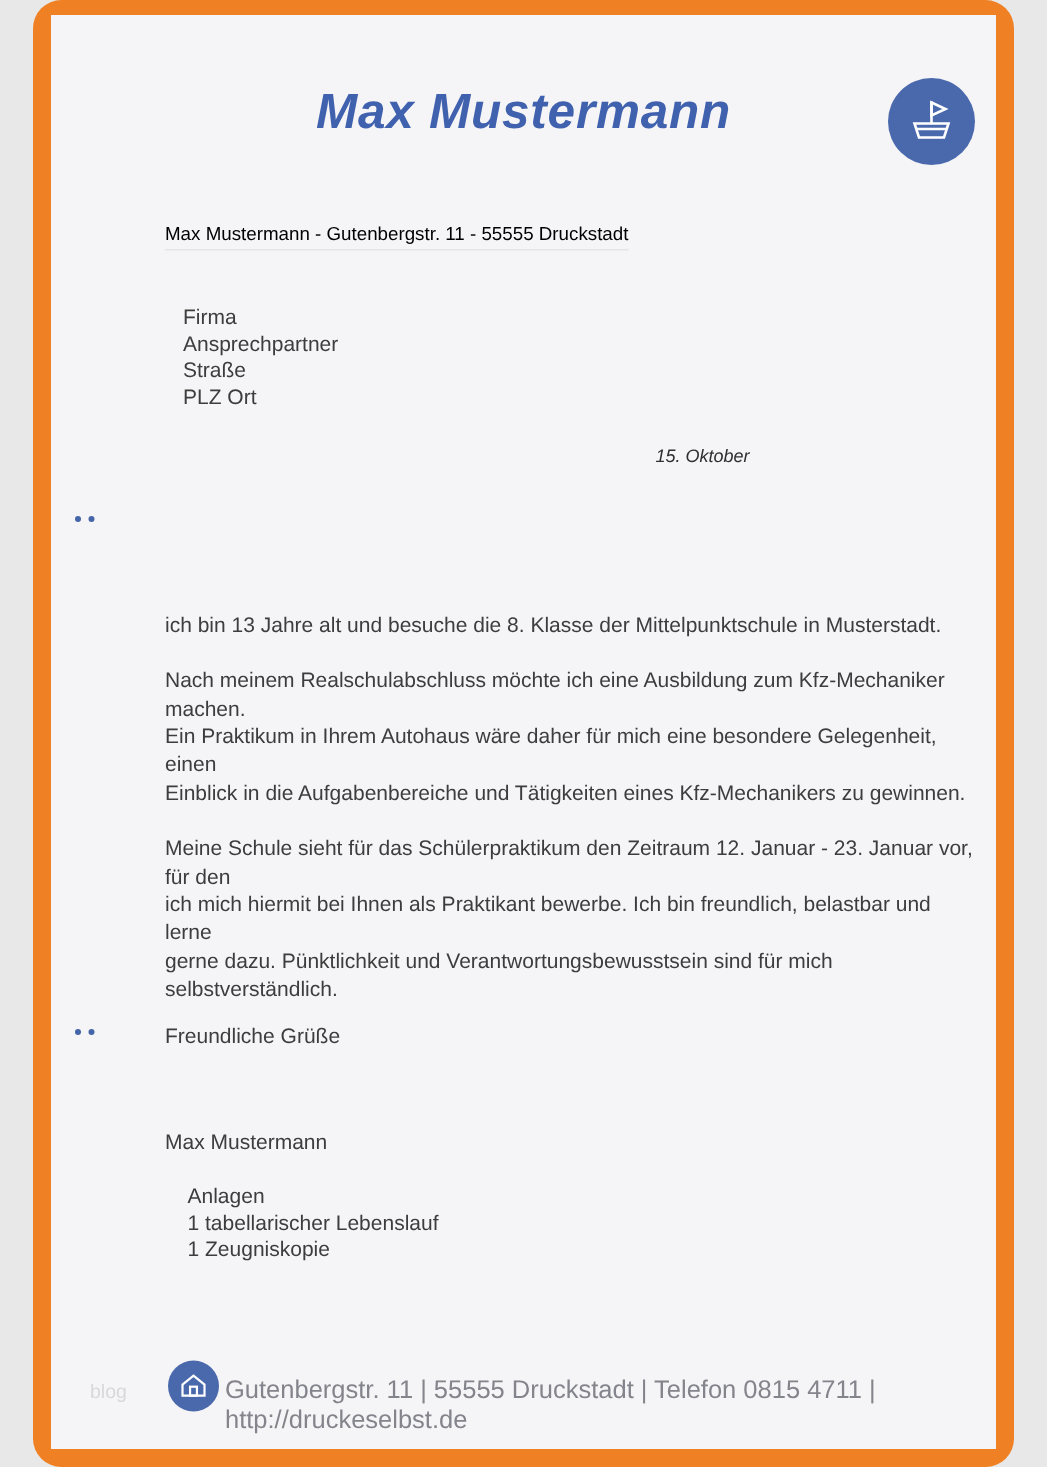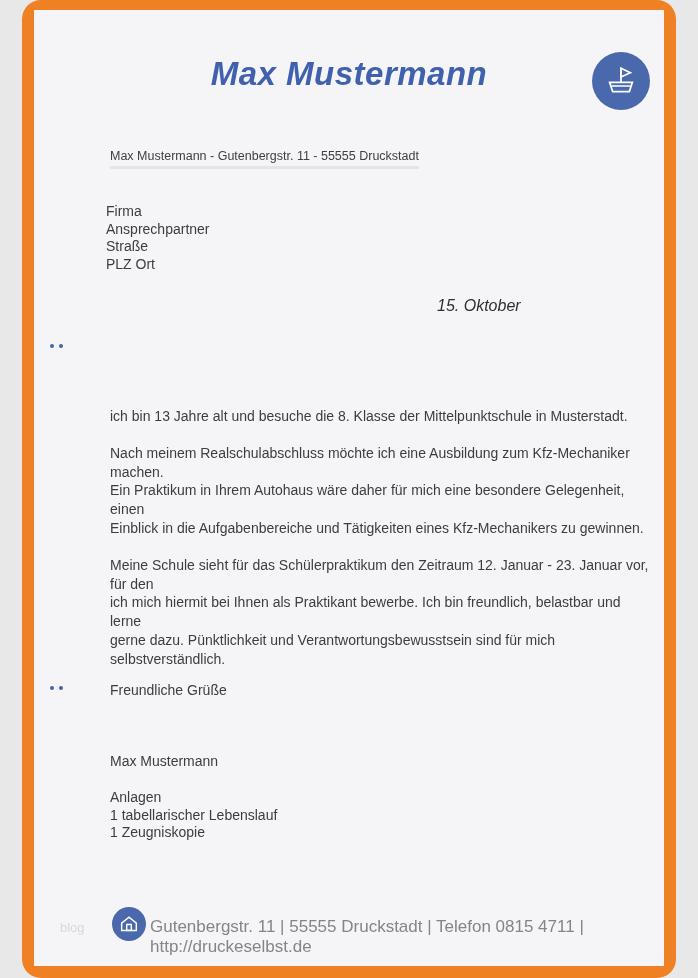--- a/index.html
+++ b/index.html
@@ -5,33 +5,33 @@
   html,body{margin:0;padding:0;background:#e8e8e8;font-family:"Liberation Sans",sans-serif;}
   .page{position:relative;width:654px;height:978px;background:#ef8023;margin:0 auto;overflow:hidden;border-radius:19px;}
   .paper{position:absolute;left:12px;top:10px;right:12px;bottom:12px;background:#f5f4f6;}
   .content{position:absolute;inset:0;}
   .abs{position:absolute;}
 
   .title{left:0;right:0;top:55px;text-align:center;font-size:33px;font-weight:bold;font-style:italic;
          color:#4061ae;letter-spacing:.5px;}
   .logo-circle{left:570px;top:52px;width:58px;height:58px;border-radius:50%;background:#4a69ad;
          display:flex;align-items:center;justify-content:center;}
-  .sender{left:88px;top:149px;font-size:12.5px;color:#404040;border-bottom:3px solid #e5e5e5;
+  .sender{left:88px;top:149px;font-size:12.5px;color:#000000;border-bottom:1px solid #e5e5e5;
          padding-bottom:3px;display:inline-block;}
-  .recipient{left:84px;top:203px;font-size:14px;line-height:17.5px;color:#3d3d3d;white-space:pre-line;}
-  .date{left:415px;top:297px;font-size:16px;font-style:italic;color:#2f2f2f;}
+  .recipient{left:100px;top:203px;font-size:14px;line-height:17.5px;color:#3d3d3d;white-space:pre-line;}
+  .date{left:415px;top:297px;font-size:12px;font-style:italic;color:#2f2f2f;}
   .fold{left:28px;display:flex;gap:5px;}
   .fold i{width:4px;height:4px;border-radius:50%;background:#4565a9;display:block;}
   .fold-1{top:344px;} .fold-2{top:686px;}
   .subject{left:88px;top:356px;font-size:17.5px;font-weight:bold;font-style:italic;color:#2d2d2d;}
   .body-text{left:88px;top:407px;width:545px;font-size:14px;line-height:18.8px;color:#3d3d3d;}
   .body-text p{margin:0 0 18px 0;white-space:pre-line;}
   .closing{left:88px;top:682px;font-size:14px;color:#3d3d3d;text-align:center;}
   .signature{left:88px;top:753px;font-size:14px;color:#3d3d3d;}
-  .enclosures{left:88px;top:789px;font-size:14px;line-height:17.5px;color:#3d3d3d;white-space:pre-line;}
+  .enclosures{left:103px;top:789px;font-size:14px;line-height:17.5px;color:#3d3d3d;white-space:pre-line;}
   .footer-icon{left:90px;top:907px;width:34px;height:34px;border-radius:50%;background:#4a69ad;
          display:flex;align-items:center;justify-content:center;}
   .footer-text{left:128px;top:917px;font-size:17px;color:#84848c;}
   .watermark{left:38px;top:920px;font-size:13px;color:#d8d8dc;}
 </style>
 </head>
 <body>
 
 <div class="page">
   <div class="paper"></div>

